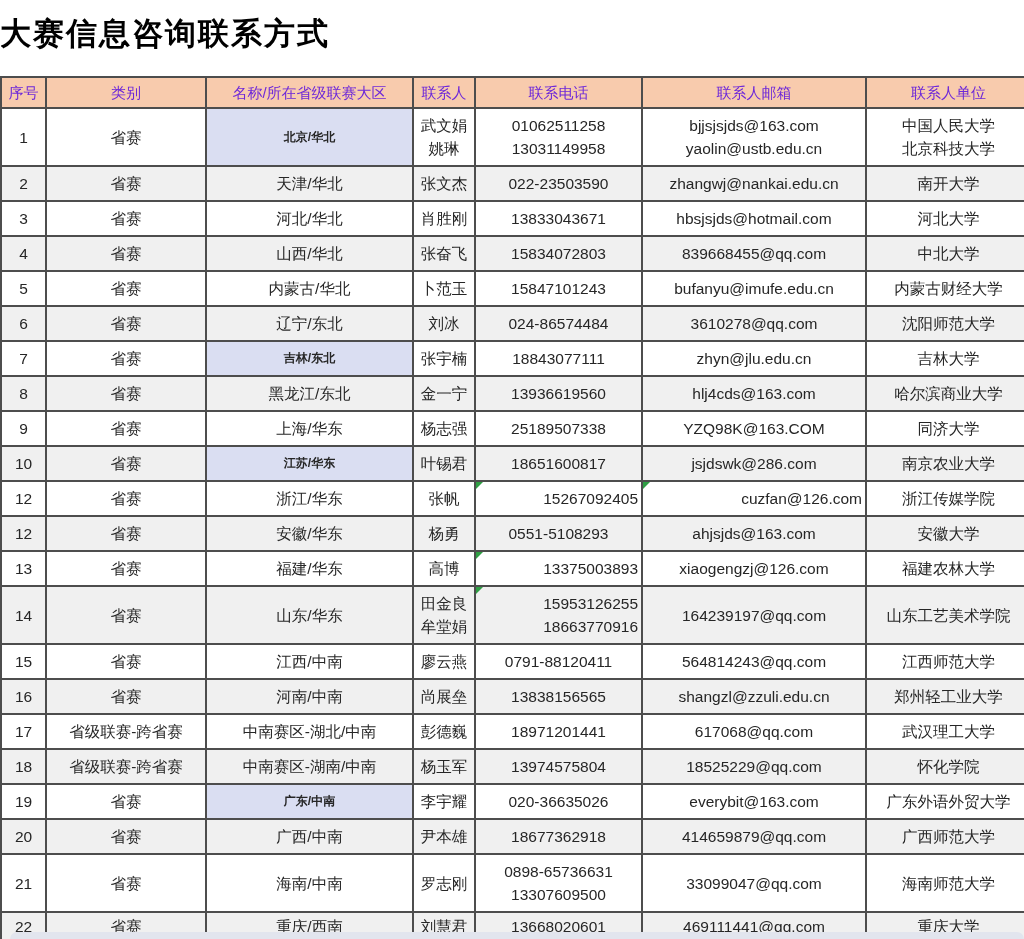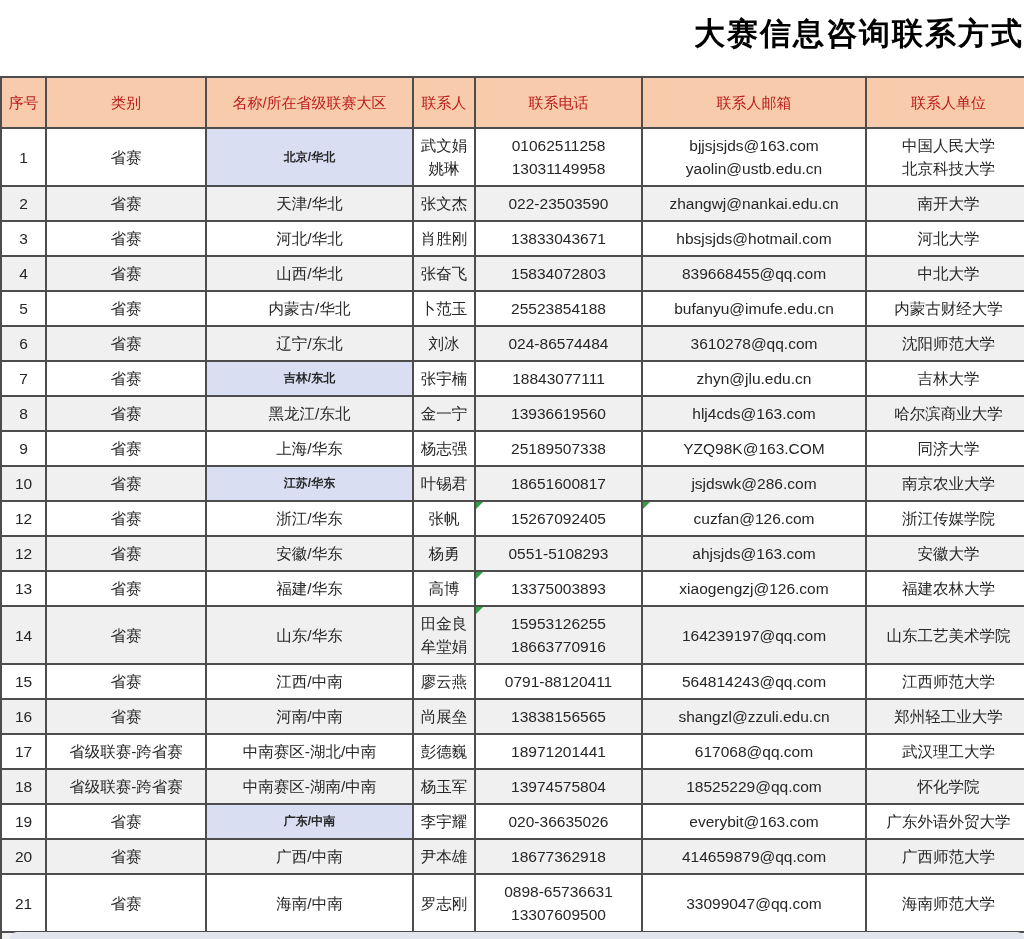--- a/index.html
+++ b/index.html
@@ -3,44 +3,44 @@
 <meta charset="utf-8">
 <style>
   html,body{margin:0;padding:0;}
   body{
     width:1024px;height:939px;overflow:hidden;background:#ffffff;
     font-family:"Liberation Sans","DejaVu Sans",sans-serif;
     position:relative;
   }
   .page{width:1024px;height:939px;position:relative;}
   .title{
-    text-align:right;
+    text-align:left;
     font-family:"Liberation Serif","DejaVu Serif",serif;
     font-weight:bold;font-size:31px;color:#000;
     padding-top:13px;height:63px;letter-spacing:2px;
   }
   table.contact-table{
     border-collapse:collapse;table-layout:fixed;width:1030px;
   }
   .contact-table th,.contact-table td{
     border:2px solid #4d4d4d;overflow:hidden;
   }
   .contact-table th{
     background:var(--header-bg,#f8cbad);
-    font-weight:normal;font-size:15px;color:#b91c1c;
-    padding:15px 2px;line-height:19px;
+    font-weight:normal;font-size:15px;color:#6d28d9;
+    padding:5px 2px;line-height:19px;
   }
   .contact-table td{
     font-size:15.5px;text-align:center;color:#262626;
     padding:5px 3px;line-height:23px;white-space:pre-line;
     background:#ffffff;
   }
   tr.band td{background:var(--band-bg,#f0f0f0);}
   td.hl{background:var(--hl-bg,#dadef2) !important;font-weight:bold;font-size:12px;}
-  td.flagged{position:relative;}
+  td.flagged{position:relative;text-align:right;}
   .corner-flag{
     position:absolute;top:0;left:0;width:0;height:0;display:block;
     border-top:7px solid var(--flag-green,#2f9e44);
     border-right:7px solid transparent;
   }
   tr:last-child td{border-bottom:none;padding-top:2px;padding-bottom:20px;}
   .bottom-strip{
     position:absolute;bottom:0;left:10px;right:0;height:7px;
     background:var(--strip-bg,#e2e5ee);
     border-radius:8px 8px 0 0;
@@ -116,21 +116,21 @@
     <td>张奋飞</td>
     <td>15834072803</td>
     <td>839668455@qq.com</td>
     <td>中北大学</td>
   </tr>
         <tr>
     <td>5</td>
     <td>省赛</td>
     <td>内蒙古/华北</td>
     <td>卜范玉</td>
-    <td>25523854188</td>
+    <td>15847101243</td>
     <td>bufanyu@imufe.edu.cn</td>
     <td>内蒙古财经大学</td>
   </tr>
         <tr class="band">
     <td>6</td>
     <td>省赛</td>
     <td>辽宁/东北</td>
     <td>刘冰</td>
     <td>024-86574484</td>
     <td>3610278@qq.com</td>

